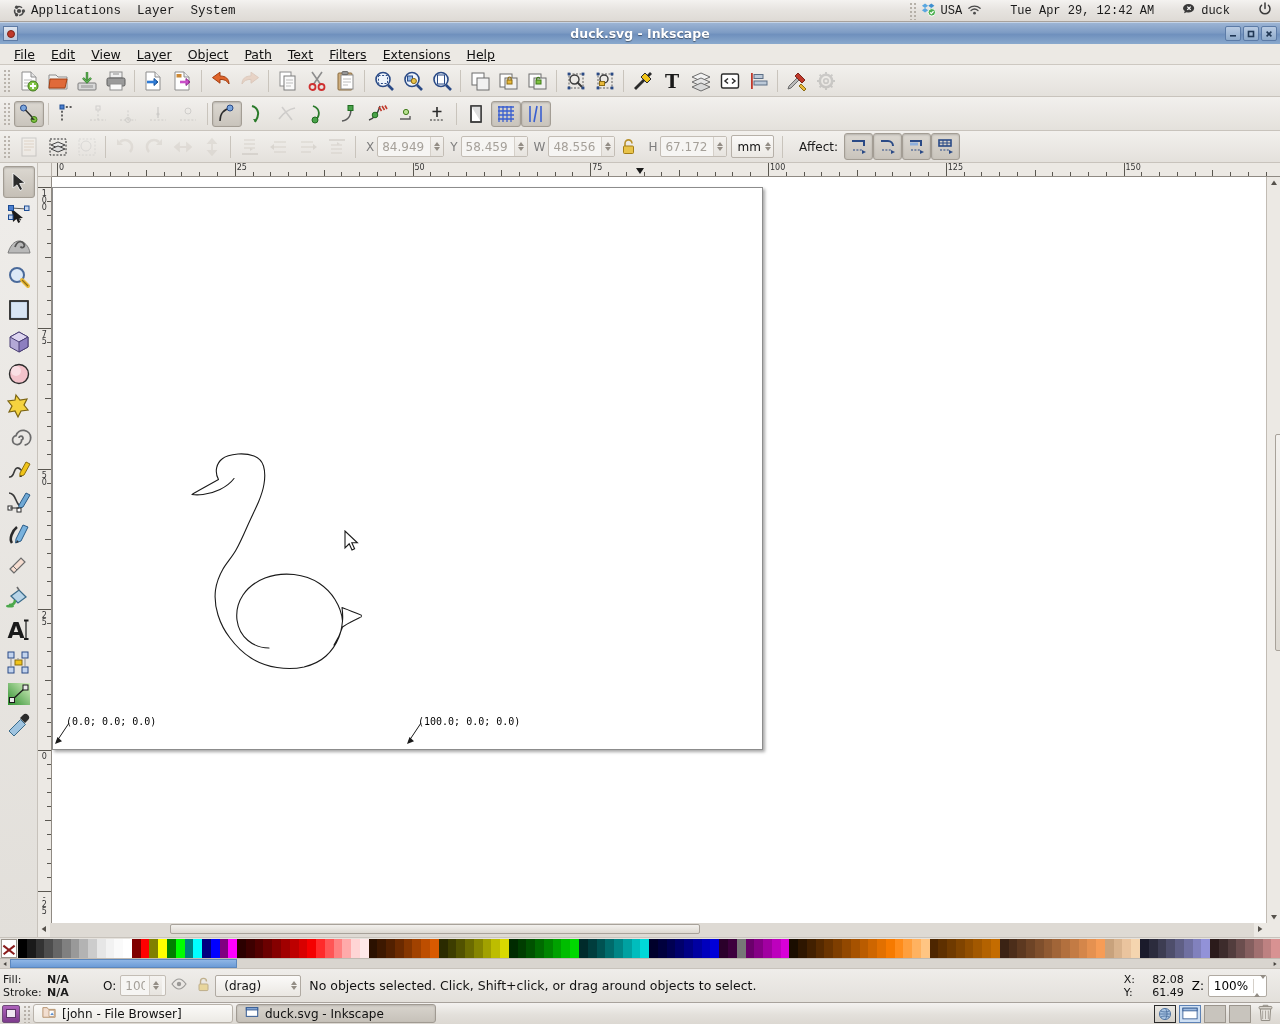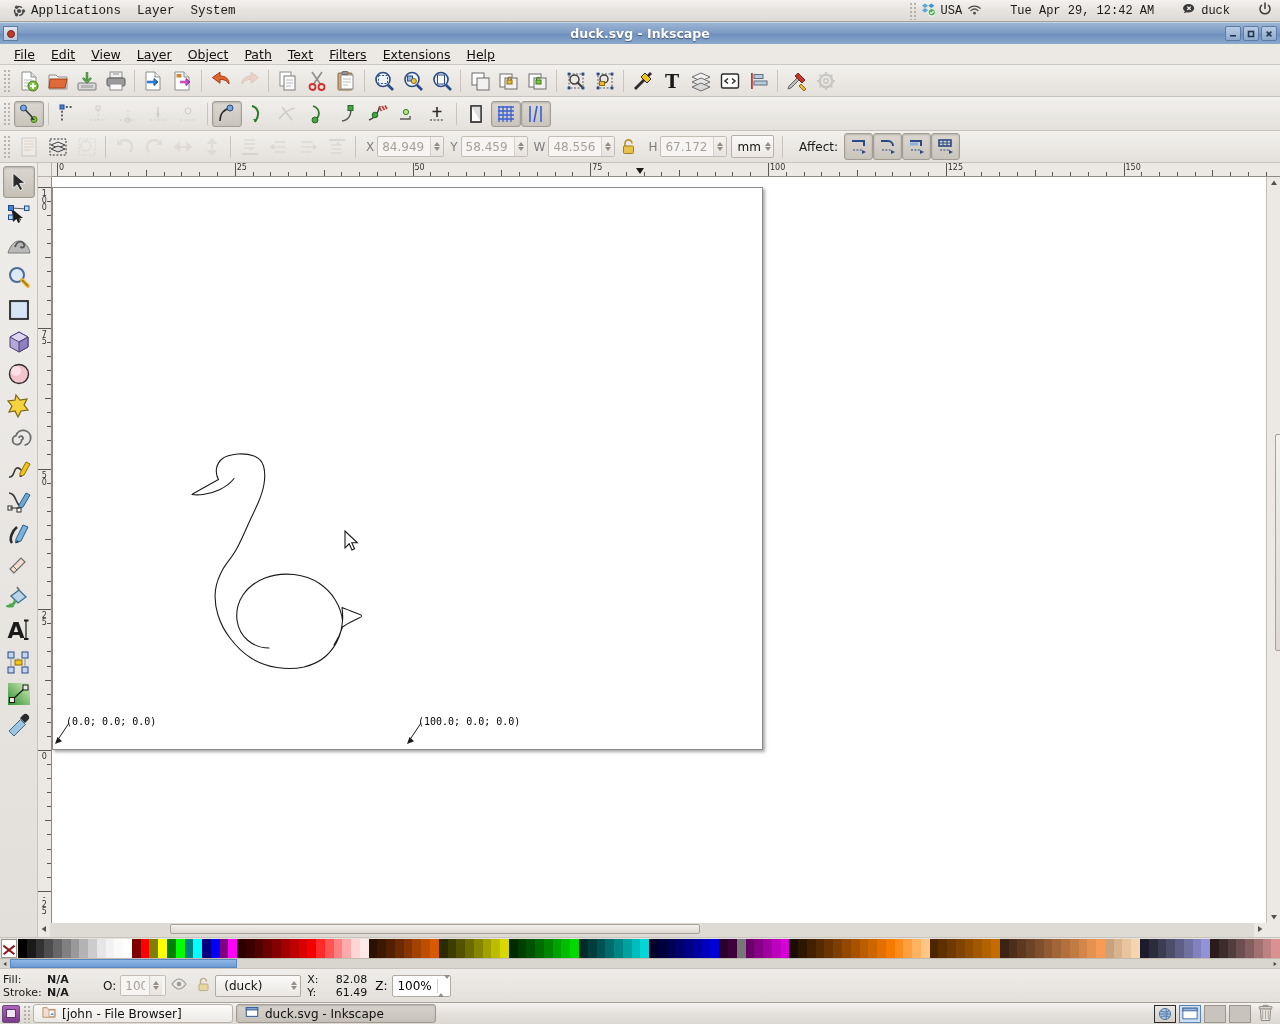--- a/index.html
+++ b/index.html
@@ -1442,27 +1442,28 @@
       </svg>
     </span>
     <span style="margin:0 5px;opacity:.45;">
       <svg width="13" height="15" viewBox="0 0 13 15">
         <path d="M3.5 7V4.4a3 3 0 0 1 6 0" fill="none" stroke="#8a6a20" stroke-width="1.4"></path>
         <rect x="2" y="7" width="9" height="6.6" rx="1" fill="#e8c34a" stroke="#8a6a20"></rect>
       </svg>
     </span>
 
     <div id="layersel">
-      <span>(duck)</span>
+      <span>(drag)</span>
       <span style="margin-left:auto;padding-left:10px;display:flex;flex-direction:column;gap:1px;">
         <i class="ar up"></i>
           <i class="ar dn"></i>
       </span>
     </div>
 
+    <div id="statusmsg">No objects selected. Click, Shift+click, or drag around objects to select.</div>
 
     <div style="display:flex;flex-direction:column;justify-content:center;margin-left:6px;">
       <div class="xy">
         <span class="k">X:</span>
         <span class="v">82.08</span>
       </div>
       <div class="xy">
         <span class="k">Y:</span>
         <span class="v">61.49</span>
       </div>

